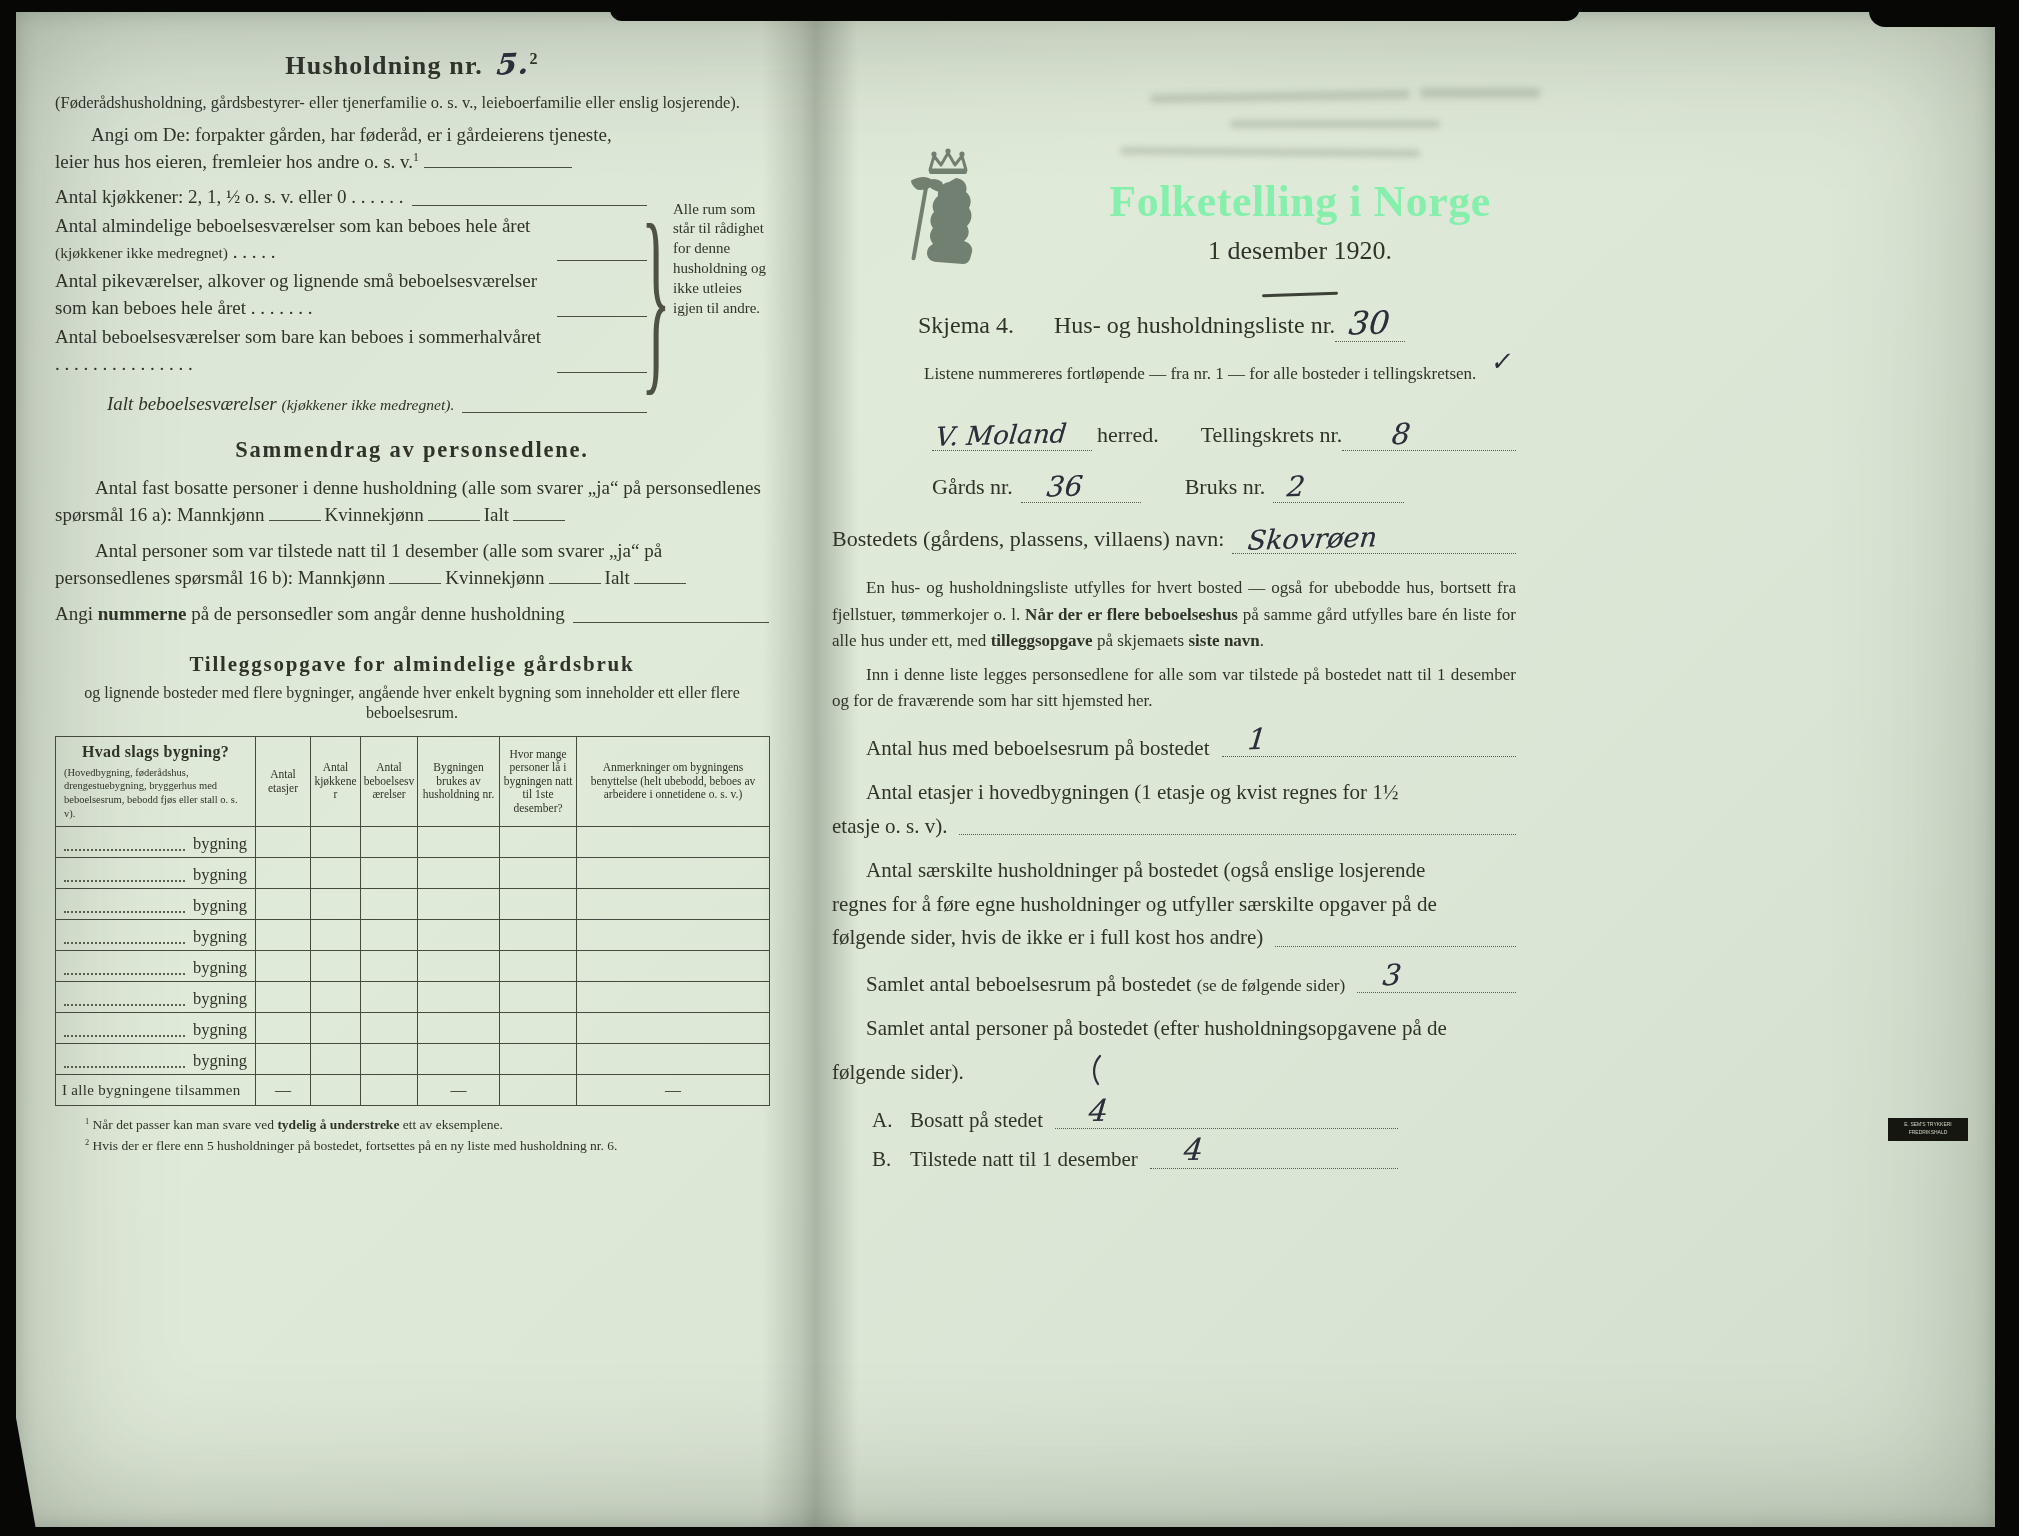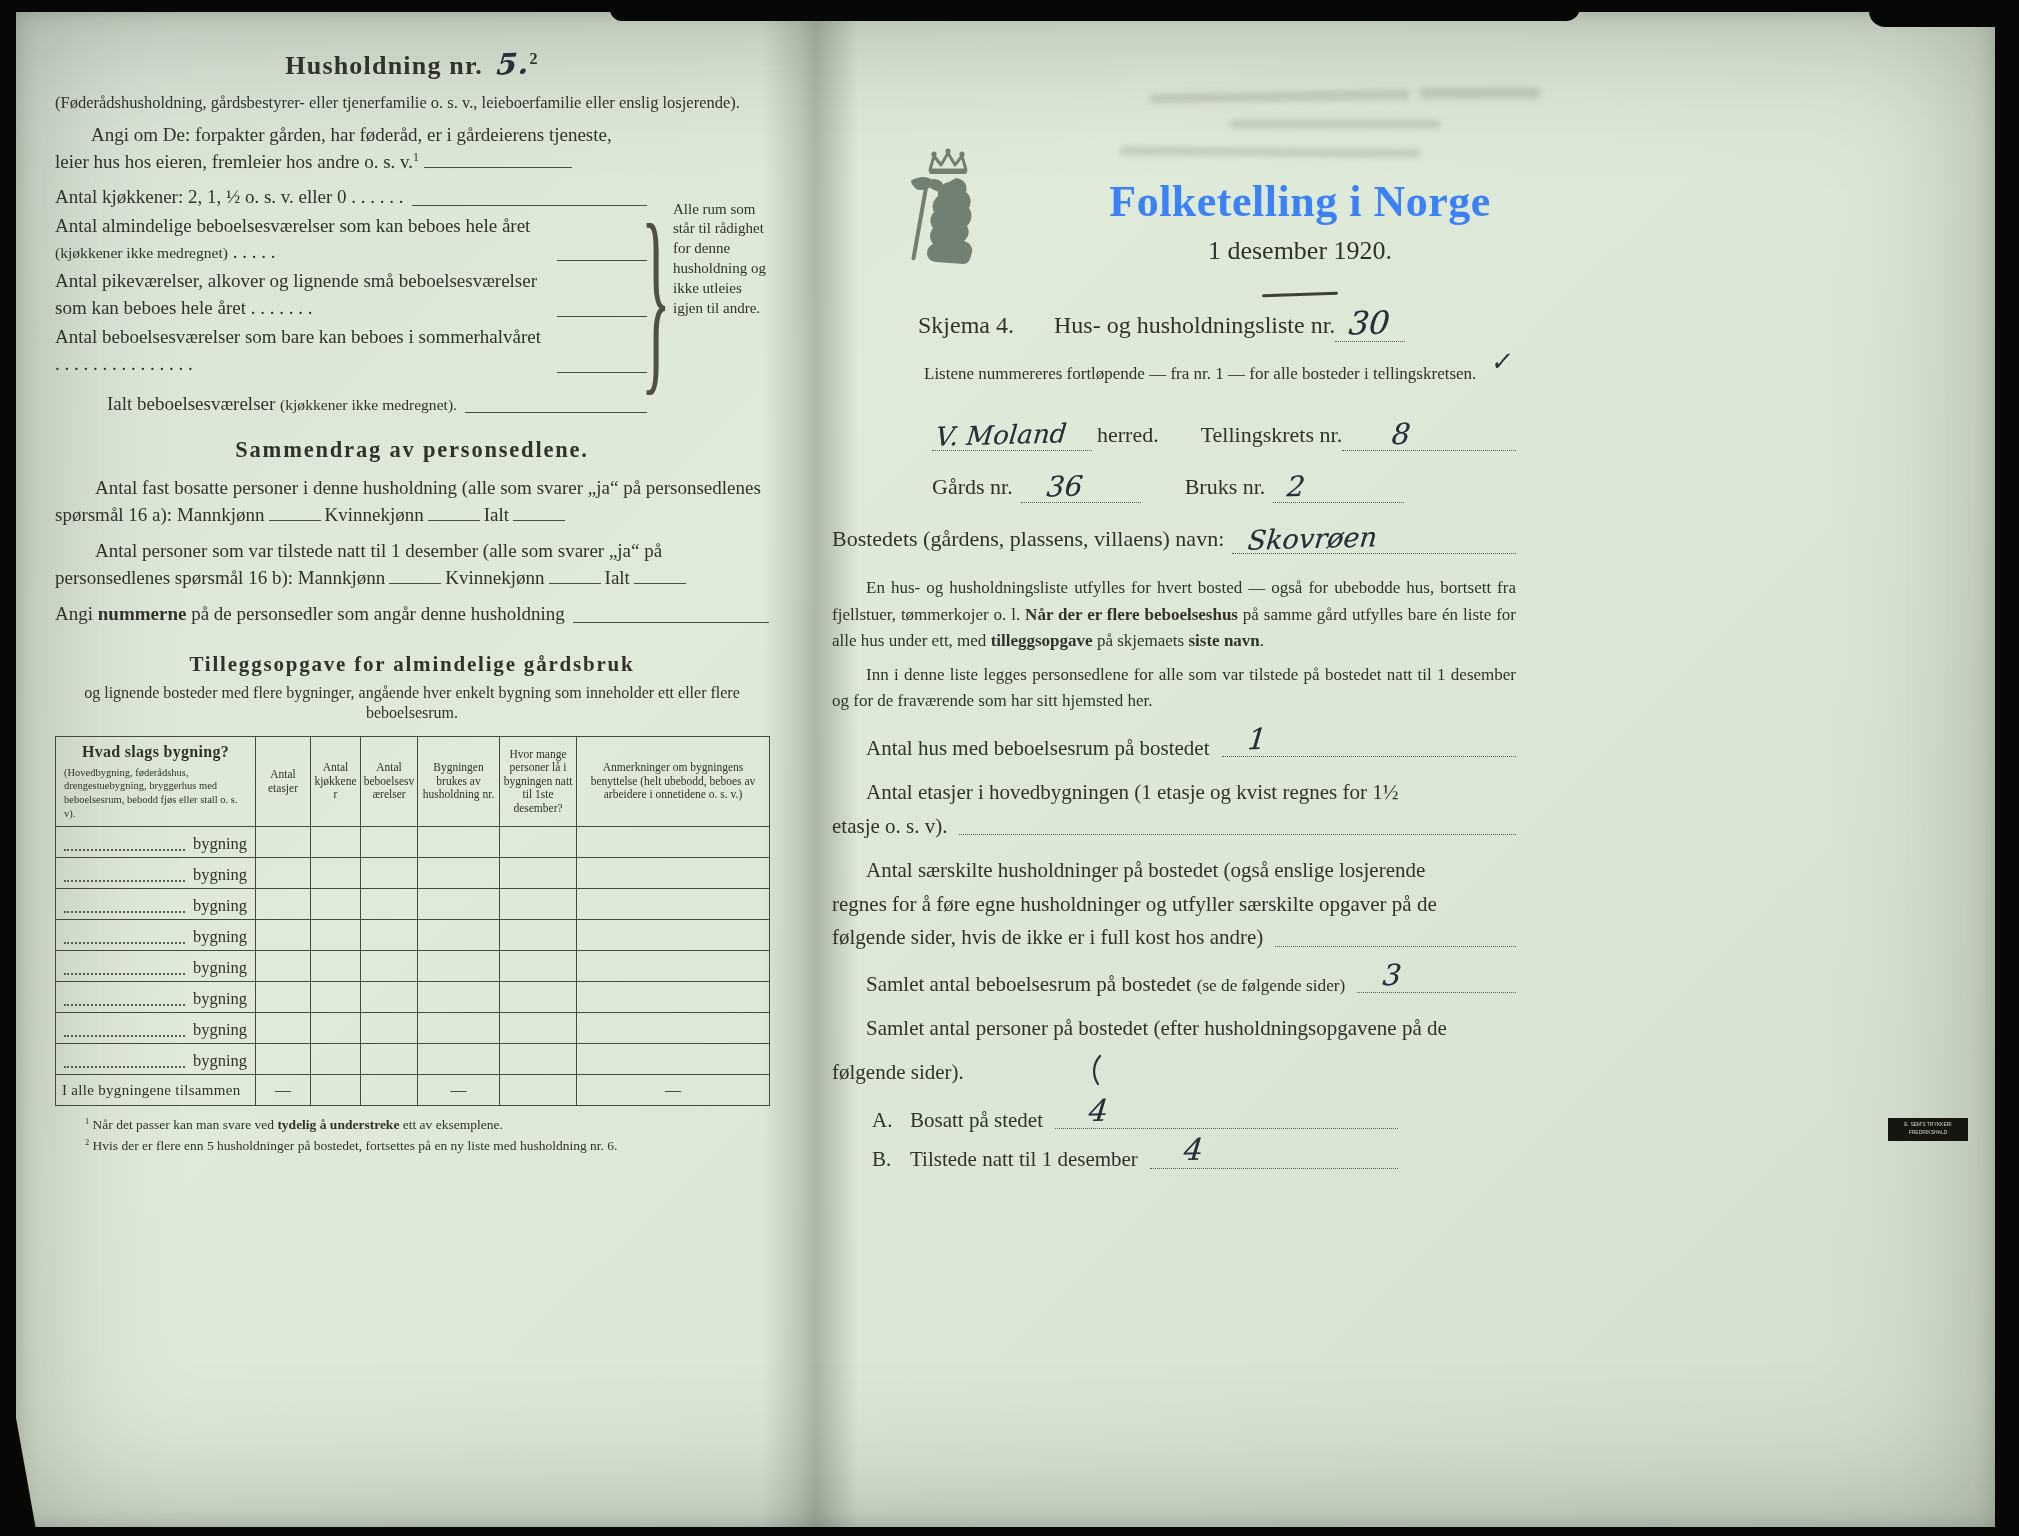--- a/index.html
+++ b/index.html
@@ -30,21 +30,21 @@
   .l-title{text-align:center;font-size:26px;font-weight:bold;letter-spacing:1.2px;}
   .l-title .hw{font-size:29px;margin-left:6px;}
   .l-intro{margin-top:7px;font-size:16.5px;line-height:1.3;}
   .angi{margin-top:8px;width:592px;text-indent:36px;}
   .bl{display:inline-block;width:148px;height:2px;border-bottom:1.3px solid #4b4e42;}
   .rooms{position:relative;margin-top:8px;width:714px;}
   .qcol{width:592px;}
   .q{display:flex;align-items:flex-end;margin-top:2px;}
   .q .qt{flex:0 1 auto;}
   .q .ans{flex:1 0 90px;border-bottom:1.3px solid #4b4e42;margin:0 0 5px 8px;}
-  .q5{margin-top:13px;padding-left:52px;}
+  .q5{margin-top:13px;padding-left:52px;font-style:italic;}
   .brace{position:absolute;left:586px;top:-6px;height:238px;display:flex;align-items:center;color:#4e5246;}
   .brace span{font-size:62px;transform:scaleY(3.35);font-weight:normal;}
   .bracenote{position:absolute;left:618px;top:16px;width:100px;font-size:15px;line-height:1.32;}
   .sammen-title{margin-top:16px;text-align:center;font-weight:bold;font-size:22.5px;letter-spacing:1.8px;}
   .sp{margin-top:9px;text-indent:40px;}
   .ib{display:inline-block;width:52px;height:2px;border-bottom:1.3px solid #4b4e42;margin:0 4px;}
   .s3{display:flex;align-items:flex-end;margin-top:9px;}
   .s3 .ans{flex:1;border-bottom:1.3px solid #4b4e42;margin:0 0 5px 8px;}
   .tillegg-title{margin-top:22px;text-align:center;font-weight:bold;font-size:21px;letter-spacing:1.8px;}
   .tillegg-sub{margin-top:3px;text-align:center;font-size:16px;line-height:1.28;}
@@ -59,21 +59,21 @@
   .bcell{display:flex;align-items:flex-end;height:30px;}
   .bcell .dots{flex:1;border-bottom:2px dotted #585c4d;margin:0 8px 6px 2px;}
   .bcell .blabel{font-size:16.5px;padding-right:2px;line-height:1.6;}
   .totrow td{height:32px;font-size:16px;text-align:center;}
   .totlbl{text-align:left !important;font-size:15px !important;letter-spacing:.3px;padding:0 6px;}
   .fnotes{margin-top:9px;padding-left:30px;font-size:13.5px;line-height:1.5;}
 
   
   .arms{position:absolute;left:900px;top:148px;filter:blur(.5px);opacity:.85;}
   .r-title{position:absolute;left:1020px;top:176px;width:560px;text-align:center;
-           font-size:44px;font-weight:bold;letter-spacing:.5px;color:#3b82f6;}
+           font-size:44px;font-weight:bold;letter-spacing:.5px;color:#86efac;}
   .r-date{position:absolute;left:1020px;top:236px;width:560px;text-align:center;font-size:26px;}
   .r-flour{position:absolute;left:1262px;top:293px;width:76px;height:3px;background:#3c4036;
            border-radius:2px;transform:rotate(-2deg);}
   .rbody{position:absolute;left:832px;top:300px;width:684px;font-size:21px;line-height:1.45;}
   .skjema{display:flex;align-items:flex-end;padding-left:86px;font-size:24px;}
   .skjema .lab1{margin-right:40px;}
   .wl{display:inline-flex;align-items:flex-end;border-bottom:1.5px dotted #5a5e4f;}
   .wl .hw{margin-bottom:-5px;}
   .wl-num{width:70px;}
   .wl-num .hw{font-size:32px;margin-left:14px;}

